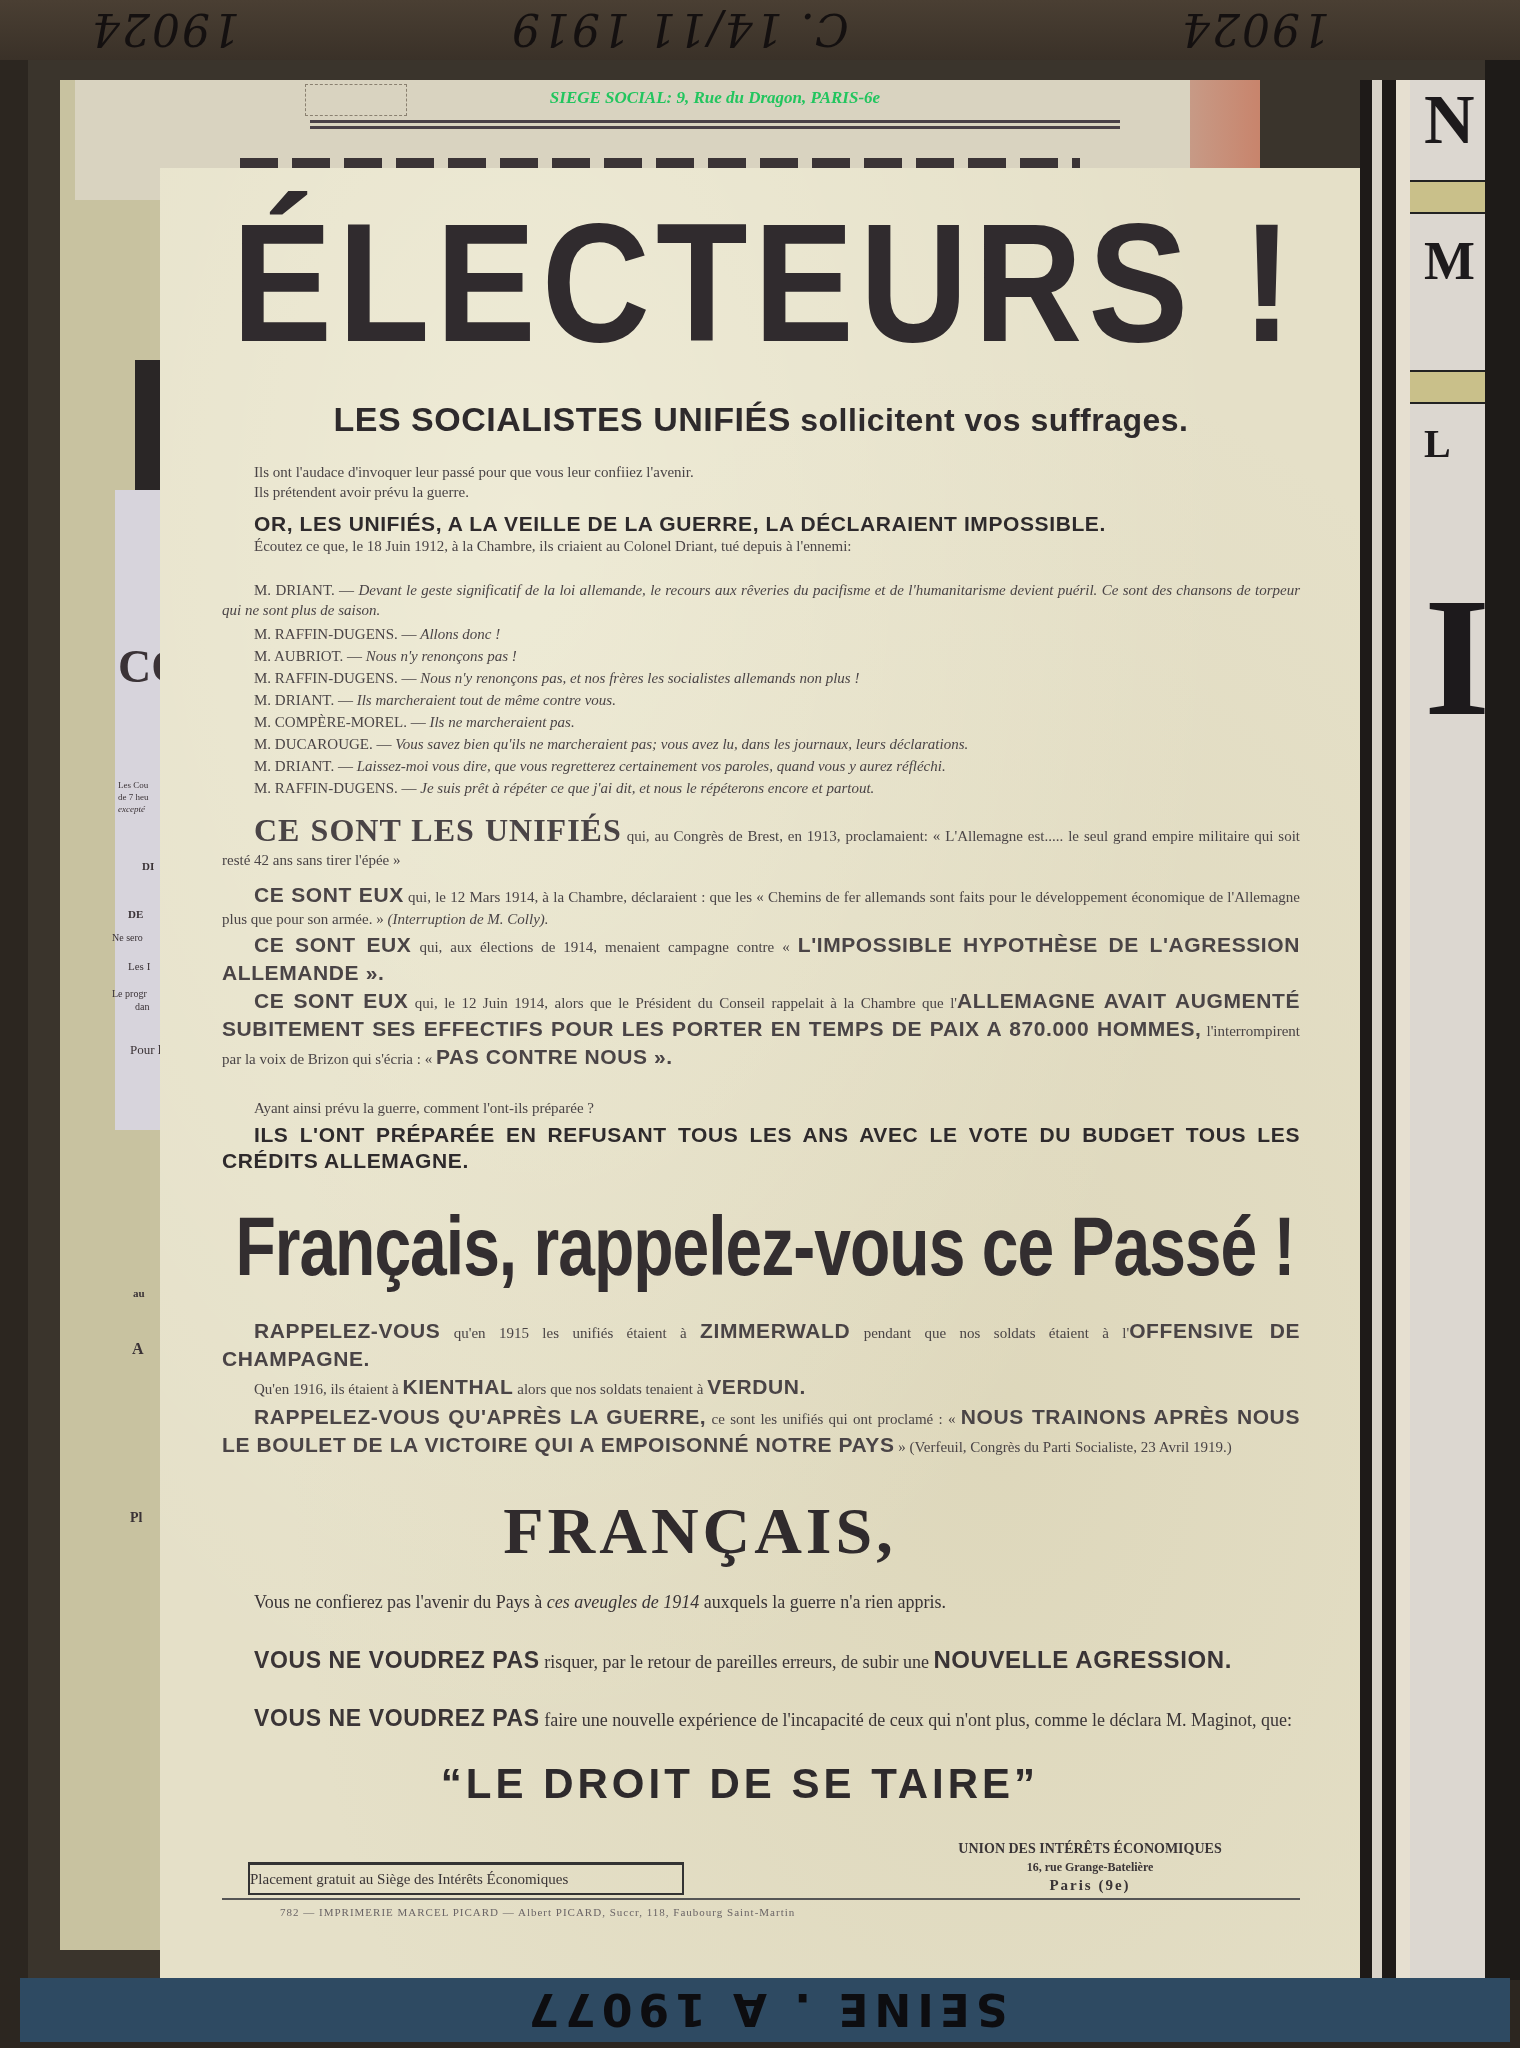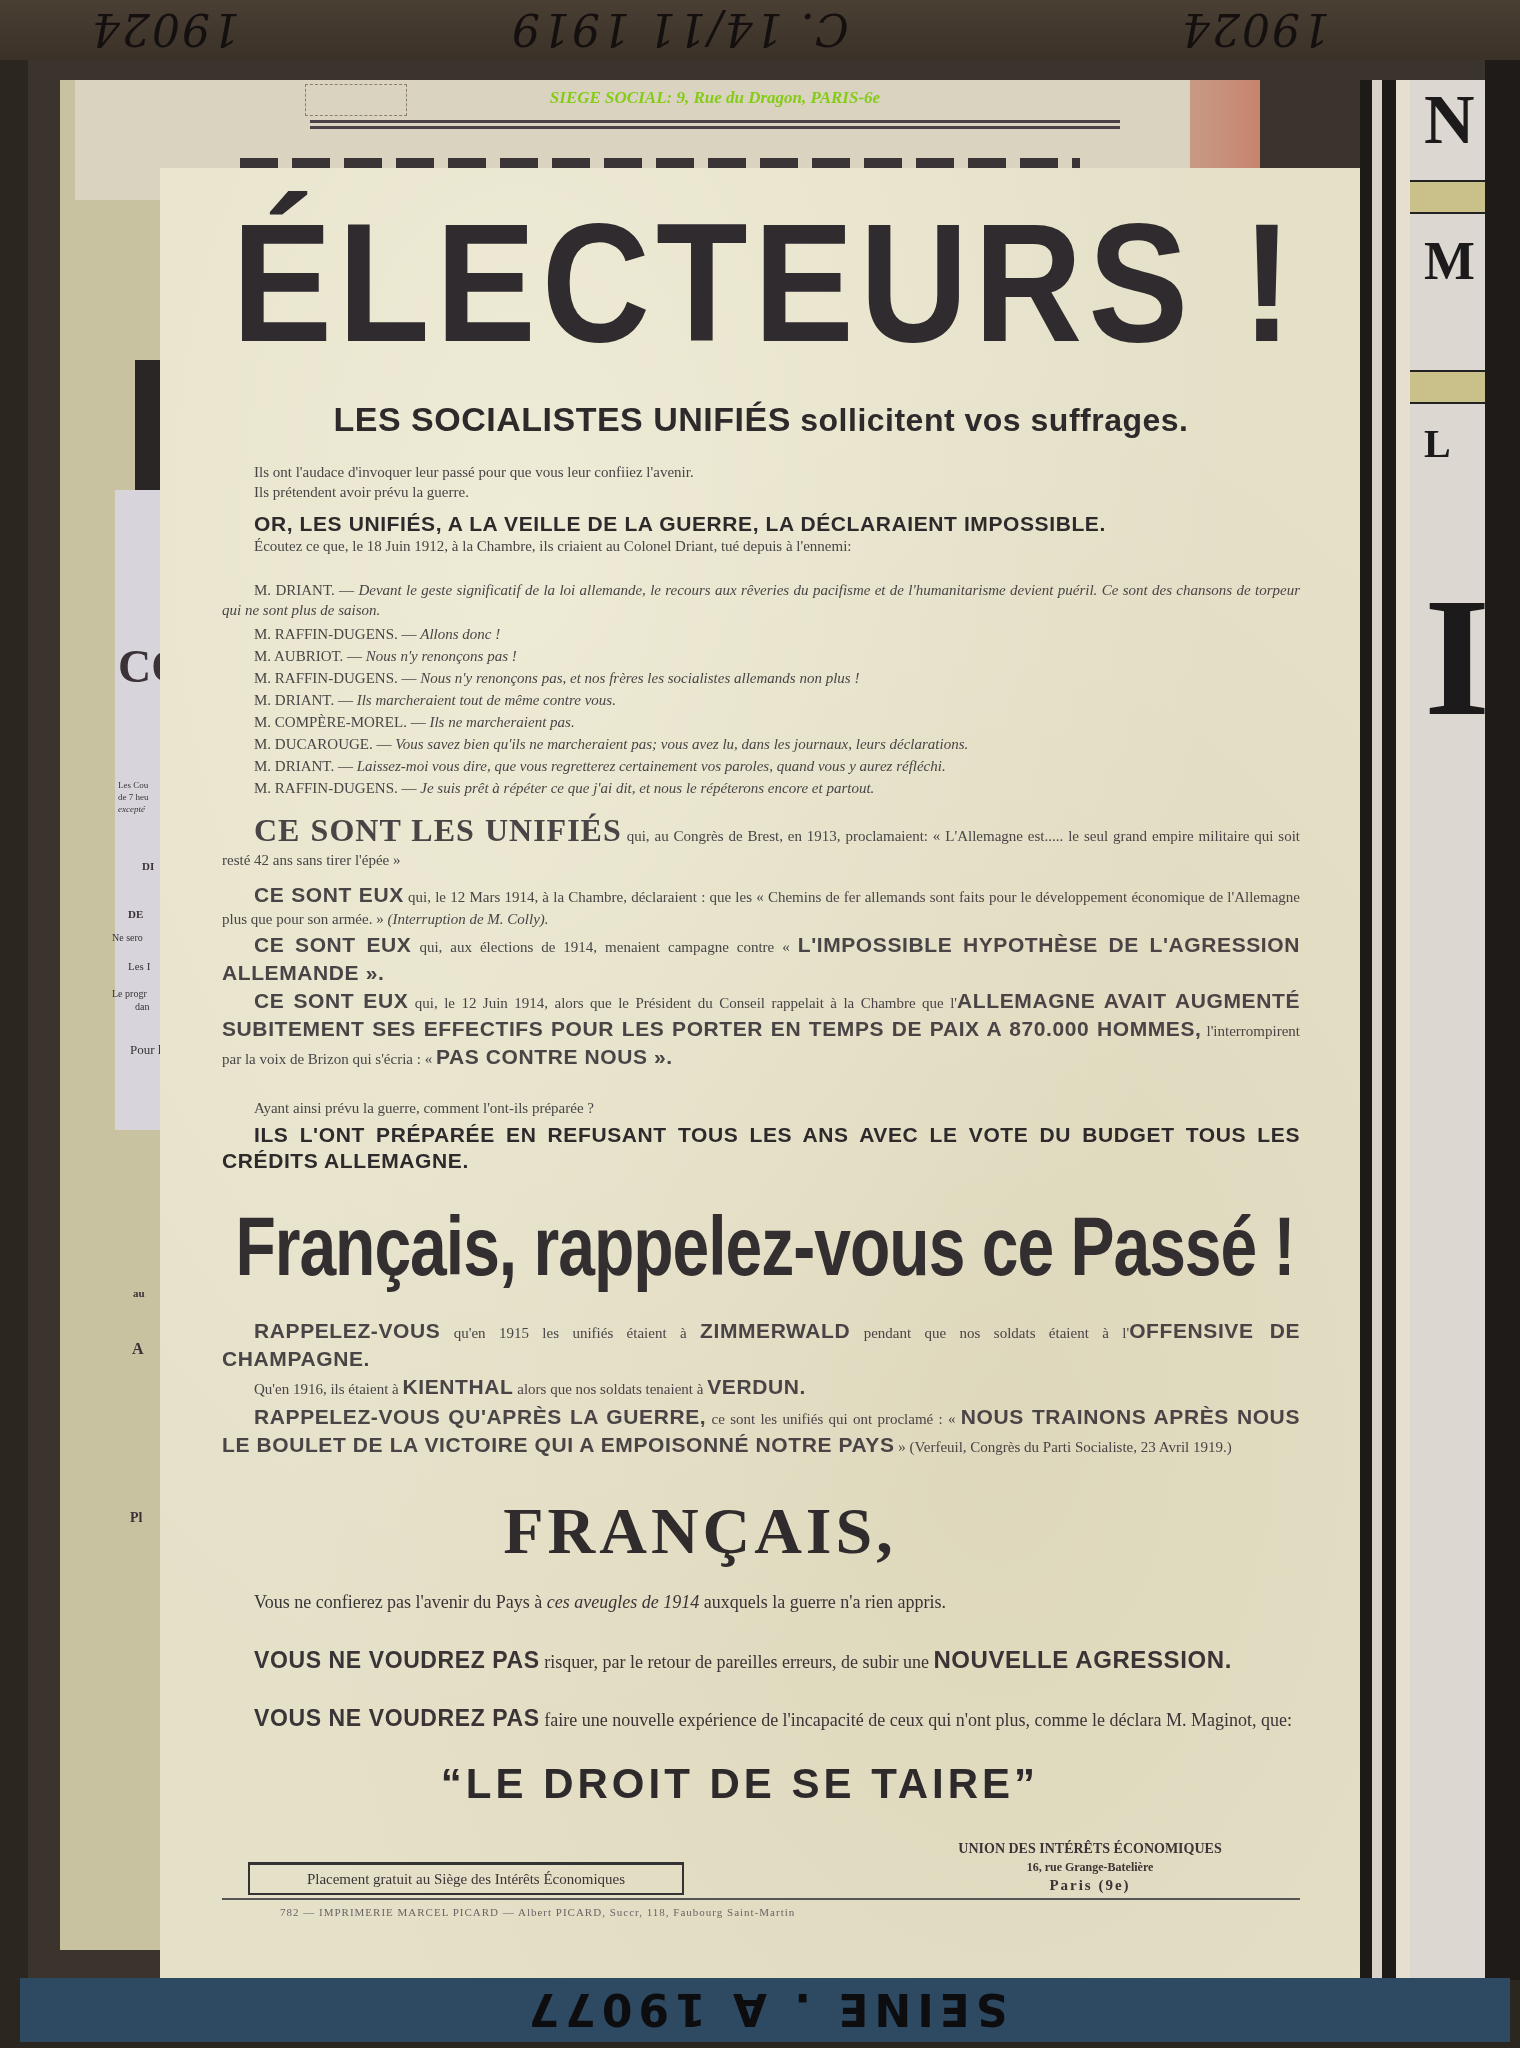--- a/index.html
+++ b/index.html
@@ -21,21 +21,21 @@
     position:absolute; left:28px; top:60px; width:1470px; height:1920px;
     background:#3a342c;
   }
   .bg-poster-top {
     position:absolute; left:75px; top:80px; width:1120px; height:120px;
     background:#d9d3c0;
   }
   .siege {
     position:absolute; left:310px; top:88px; width:810px; text-align:center;
     font-family:"Liberation Serif", serif; font-style:italic; font-weight:bold;
-    font-size:17px; color:#84cc16;
+    font-size:17px; color:#22c55e;
   }
   .siege-rule { position:absolute; left:310px; width:810px; height:3px; background:#4a4048; }
   .stub-logo { position:absolute; left:305px; top:84px; width:100px; height:30px; border:1px dashed #8a8070; }
   .peek-headline {
     position:absolute; left:240px; top:158px; width:840px; height:22px;
     background:repeating-linear-gradient(90deg,#3b3436 0 38px,transparent 38px 52px);
   }
   .pink-strip { position:absolute; left:1190px; top:80px; width:70px; height:1900px;
     background:linear-gradient(90deg,#c79a86,#c8846c); }
   .stripes { position:absolute; left:1360px; top:80px; width:60px; height:1900px;
@@ -84,21 +84,21 @@
     font-family:"Liberation Serif", serif; font-weight:bold; font-size:66px;
     letter-spacing:4px; color:#302b2d;
   }
   .quote {
     position:absolute; left:80px; top:1592px; width:1000px; text-align:center;
     font-family:"Liberation Sans", sans-serif; font-weight:bold; font-size:42px; letter-spacing:4px;
   }
   .placement {
     position:absolute; left:88px; top:1694px; width:432px; height:28px;
     border:2px solid #333; border-top-width:3px; font-family:"Liberation Serif", serif;
-    font-size:15px; line-height:28px; text-align:center; color:#3a3436;
+    font-size:15px; line-height:28px; text-align:left; color:#3a3436;
   }
   .union { position:absolute; left:740px; top:1672px; width:380px; text-align:center;
     font-family:"Liberation Serif", serif; font-weight:bold; font-size:14px; line-height:18px; color:#3a3436; }
   .imprint-rule { position:absolute; left:62px; top:1730px; width:1078px; height:2px; background:#555; }
   .imprint { position:absolute; left:120px; top:1738px; width:900px; font-family:"Liberation Serif", serif; font-size:11px; color:#6a6466; letter-spacing:1px; }
   .bottom-strip {
     position:absolute; left:20px; top:1978px; width:1490px; height:64px; background:#2e4a62;
   }
   .seine {
     position:absolute; left:0; top:6px; width:1490px; text-align:center;

